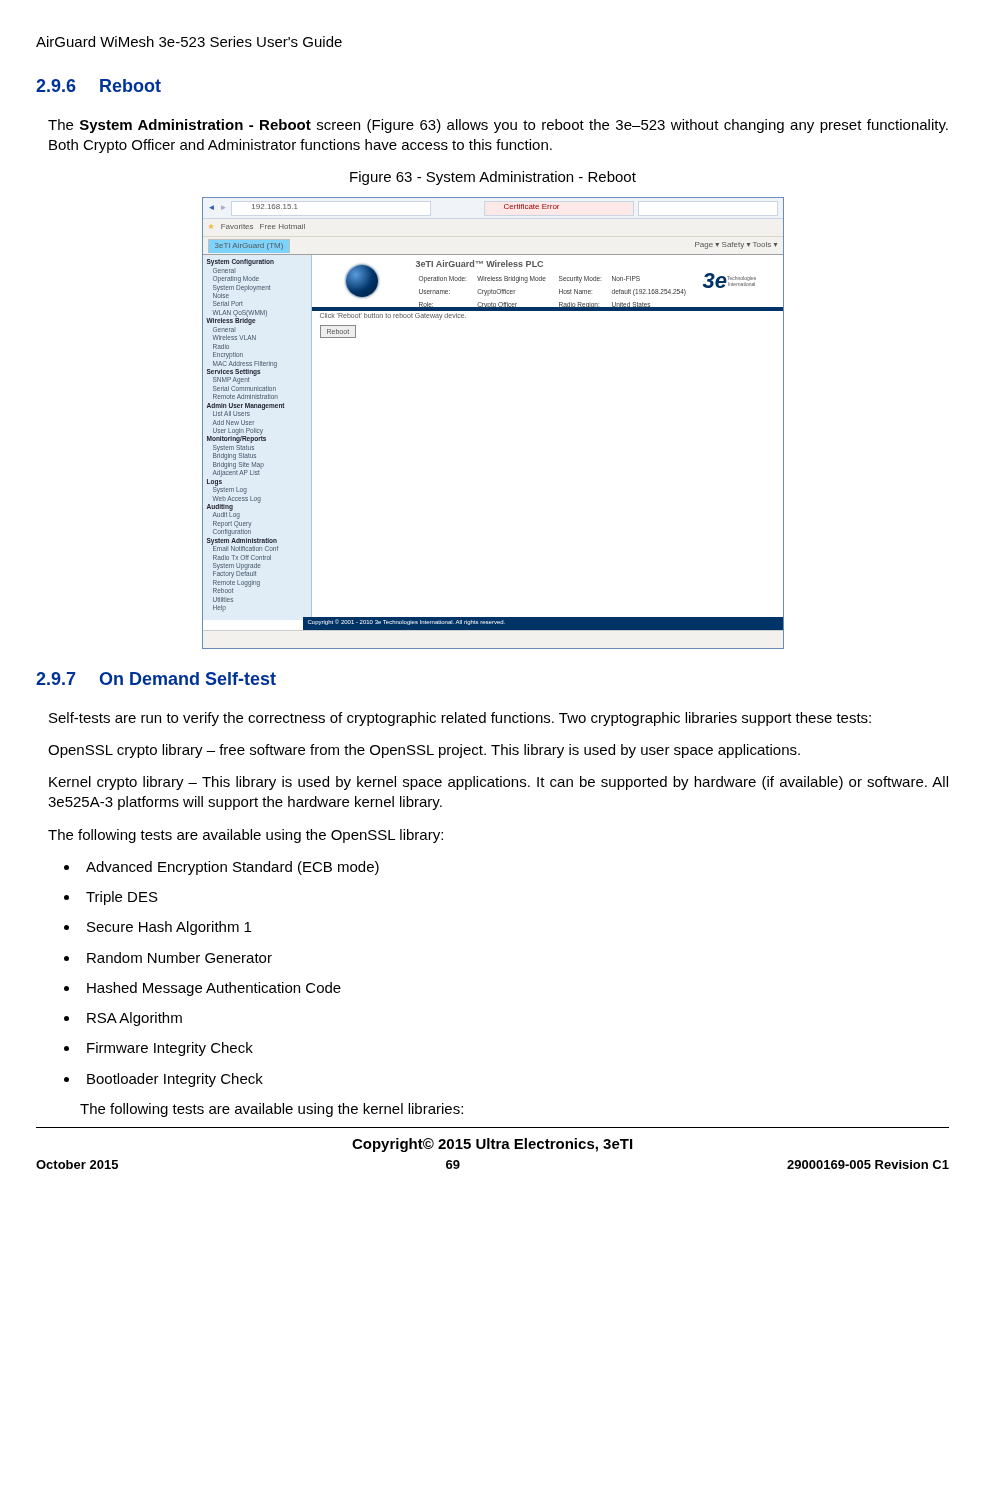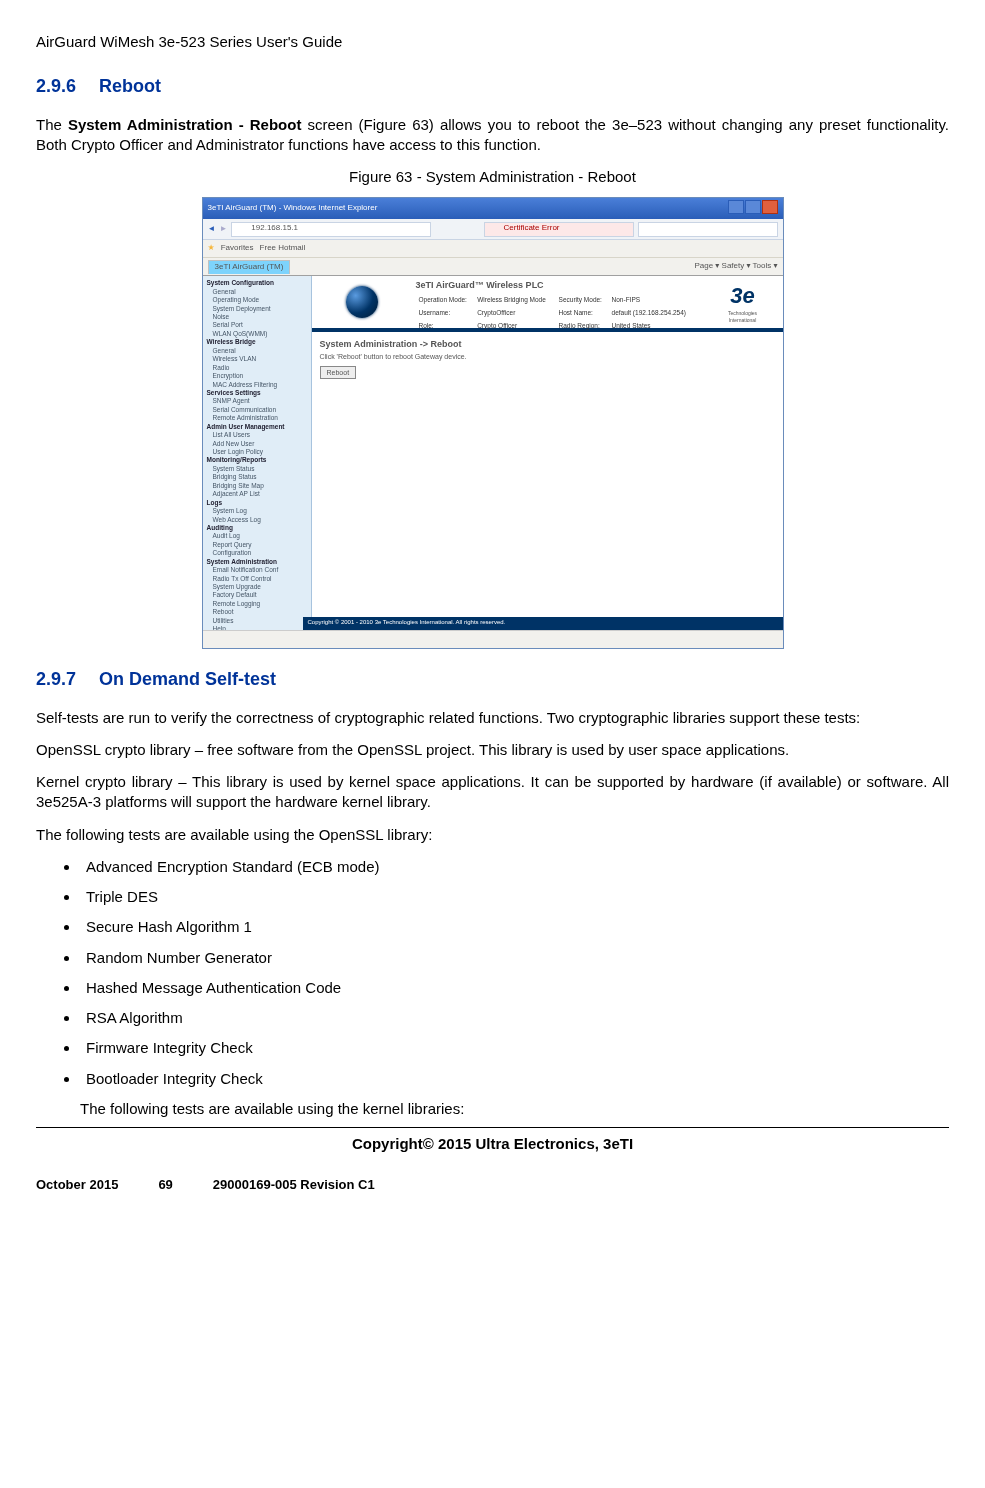--- a/index.html
+++ b/index.html
@@ -20,21 +20,21 @@
     font-size: 18px;
     margin: 0 0 16px 0;
     font-weight: bold;
   }
   h2.section .num {
     display: inline-block;
     width: 58px;
   }
   p.body {
     text-align: justify;
-    margin: 0 0 12px 0;
+    margin: 0 0 12px 12px;
   }
   .fig-caption {
     text-align: center;
     margin: 6px 0 10px 0;
   }
   .figure-wrap {
     display: flex;
     justify-content: center;
     margin-bottom: 18px;
   }
@@ -80,21 +80,21 @@
     height:52px;border-bottom:4px solid #003366;
     display:flex;
   }
   .logo-left{width:100px;display:flex;align-items:center;justify-content:center;}
   .globe{width:32px;height:32px;border-radius:50%;
     background:radial-gradient(circle at 30% 30%,#5a9be0 0%, #003366 55%, #001a33 100%);
     box-shadow:0 0 3px #003366;}
   .logo-mid{flex:1;padding:3px 4px;font-size:8px;}
   .logo-mid .title{font-weight:bold;font-size:9px;}
   .logo-mid table{width:100%;font-size:6.5px;color:#333;margin-top:2px;}
-  .logo-right{width:80px;display:flex;align-items:center;justify-content:center;flex-direction:column;}
+  .logo-right{width:80px;display:flex;align-items:center;flex-direction:row;}
   .logo-3e{font-size:22px;color:#003366;font-weight:bold;font-style:italic;}
   .logo-sub{font-size:5px;color:#555;text-align:center;}
   .section-hdr{font-size:9px;font-weight:bold;padding:6px 8px 2px;}
   .section-txt{font-size:7px;padding:0 8px;}
   .btn{display:inline-block;border:1px solid #888;background:#eee;padding:1px 6px;font-size:7px;margin:4px 8px;}
   .copyright-bar{
     position:absolute;bottom:17px;left:100px;right:0;height:12px;
     background:#003366;color:#fff;font-size:6px;padding:1px 5px;
   }
   .ie-status{position:absolute;bottom:0;left:0;right:0;height:17px;background:#f2f1ed;border-top:1px solid #ccc;}
@@ -109,22 +109,22 @@
   .after-list{
     margin-left:44px;
   }
   .footer-rule{
     border:none;border-top:1px solid #000;margin:8px 0 6px;
   }
   .footer-copy{
     text-align:center;font-weight:bold;font-size:15px;
   }
   .footer-row{
-    display:flex;justify-content:flex-start;font-weight:bold;font-size:13px;
-    margin-top:22px;
+    display:flex;justify-content:space-between;font-weight:bold;font-size:13px;
+    margin-top:2px;
     gap:40px;
   }
   .winbtns span{display:inline-block;width:14px;height:12px;background:#5a88d8;border:1px solid #2a5db8;margin-left:1px;}
   .winbtns span.close{background:#e0603e;border-color:#b03010;}
 </style>
 </head>
 <body>
 
 <div class="header-line">AirGuard WiMesh 3e-523 Series User's Guide</div>
 
@@ -134,24 +134,20 @@
 </h2>
 
 <p class="body">
   <span>The </span><b>System Administration - Reboot</b><span> screen (Figure 63) allows you to reboot the 3e–523 without changing any preset functionality. Both Crypto Officer and Administrator functions have access to this function.</span>
 </p>
 
 <div class="fig-caption">Figure 63 - System Administration - Reboot</div>
 
 <div class="figure-wrap">
   <div class="ie-window">
-    <div class="ie-title">
-      <span>3eTI AirGuard (TM) - Windows Internet Explorer</span>
-      <span class="winbtns"><span></span><span></span><span class="close"></span></span>
-    </div>
     <div class="ie-addr">
       <span style="color:#2a5db8;">◄</span>
       <span style="color:#aac;">►</span>
       <span class="field">192.168.15.1</span>
       <span style="flex:1"></span>
       <span class="field" style="width:110px;background:#fde8e8;color:#a00;">Certificate Error</span>
       <span class="field" style="width:100px;"></span>
     </div>
     <div class="ie-fav">
       <span class="star">★</span>
@@ -236,21 +232,20 @@
                     <td>United States</td>
                   </tr>
             </tbody>
               </table>
           </div>
           <div class="logo-right">
             <div class="logo-3e">3e</div>
             <div class="logo-sub">Technologies<br>International</div>
           </div>
         </div>
-        <div class="section-hdr">System Administration -&gt; Reboot</div>
         <div class="section-txt">Click 'Reboot' button to reboot Gateway device.</div>
         <div class="btn">Reboot</div>
       </div>
     </div>
     <div class="copyright-bar">Copyright © 2001 - 2010 3e Technologies International. All rights reserved.</div>
     <div class="ie-status"></div>
   </div>
 </div>
 
 <h2 class="section">

